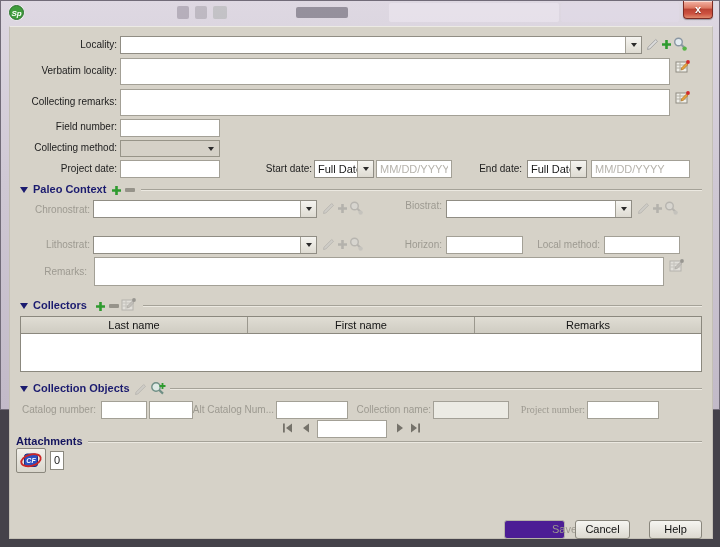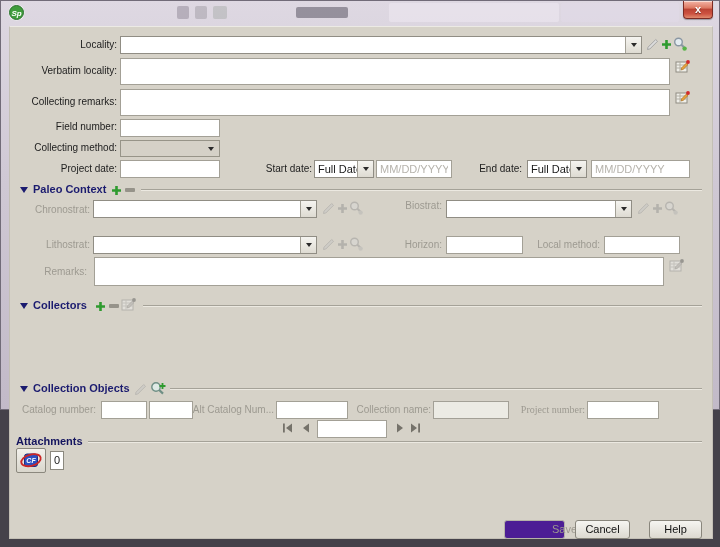--- a/index.html
+++ b/index.html
@@ -292,20 +292,28 @@
             <rect x="1" y="3" width="11" height="10" fill="#f0efe9" stroke="#8f8c82"></rect>
             <line x1="1" y1="6" x2="12" y2="6" stroke="#b2afa5"></line>
             <line x1="1" y1="9" x2="12" y2="9" stroke="#b2afa5"></line>
             <line x1="5" y1="3" x2="5" y2="13" stroke="#b2afa5"></line>
             <path d="M6 11 L8.2 10.4 L13 5.6 L11.4 4 L6.6 8.8 Z" fill="#e8a23c" stroke="#a06a20" stroke-width="0.6"></path>
             <circle cx="13" cy="3" r="1.9" fill="#d42a2a"></circle>
           </svg>
       </span>
       <div class="hline" style="left:133px;top:278px;width:559px;"></div>
 
+      <div class="tbl" style="left:10px;top:289px;width:682px;">
+        <div class="tbl-head">
+          <div class="th">Last name</div>
+          <div class="th">First name</div>
+          <div class="th">Remarks</div>
+        </div>
+        <div class="tbl-body"></div>
+      </div>
 
       <span class="sec-tri" style="left:10px;top:359px;"></span>
       <div class="sec-title" style="left:23px;top:355px;">Collection Objects</div>
       <span class="icon dis" style="left:124px;top:356px;">
         <svg width="13" height="13" viewBox="0 0 13 13">
             <path d="M1.5 11.5 L3.8 11 L11.5 3.3 L9.7 1.5 L2 9.2 Z" fill="#c9c6bd" stroke="#96938a" stroke-width="0.9"></path>
           </svg>
       </span>
       <span class="icon" style="left:140px;top:354px;">
         <svg width="16" height="16" viewBox="0 0 16 16">

